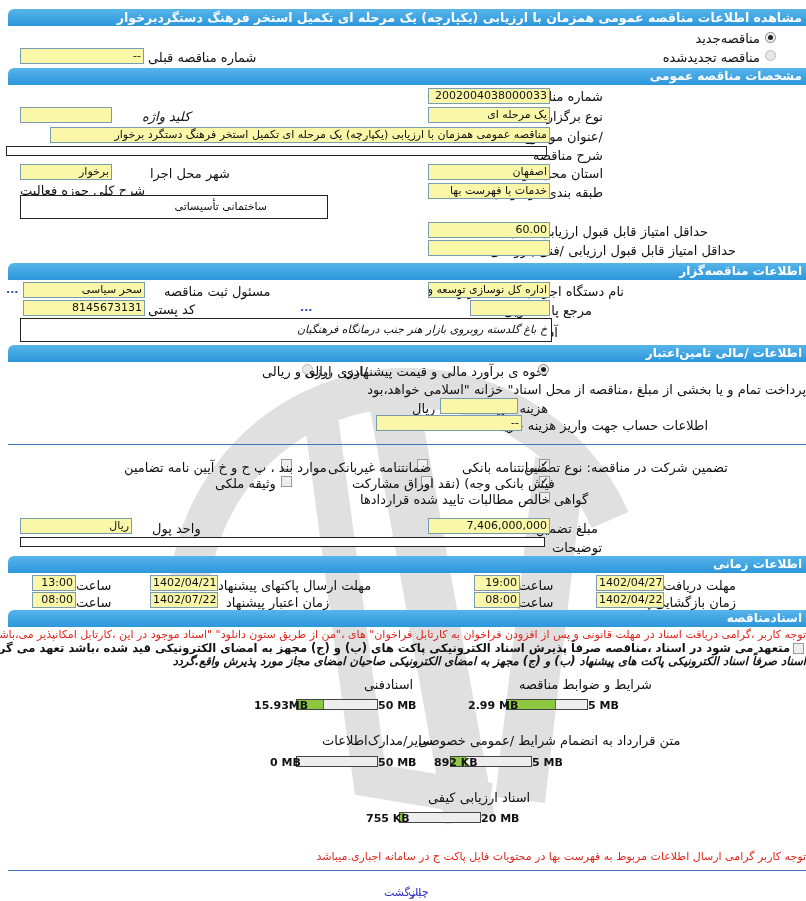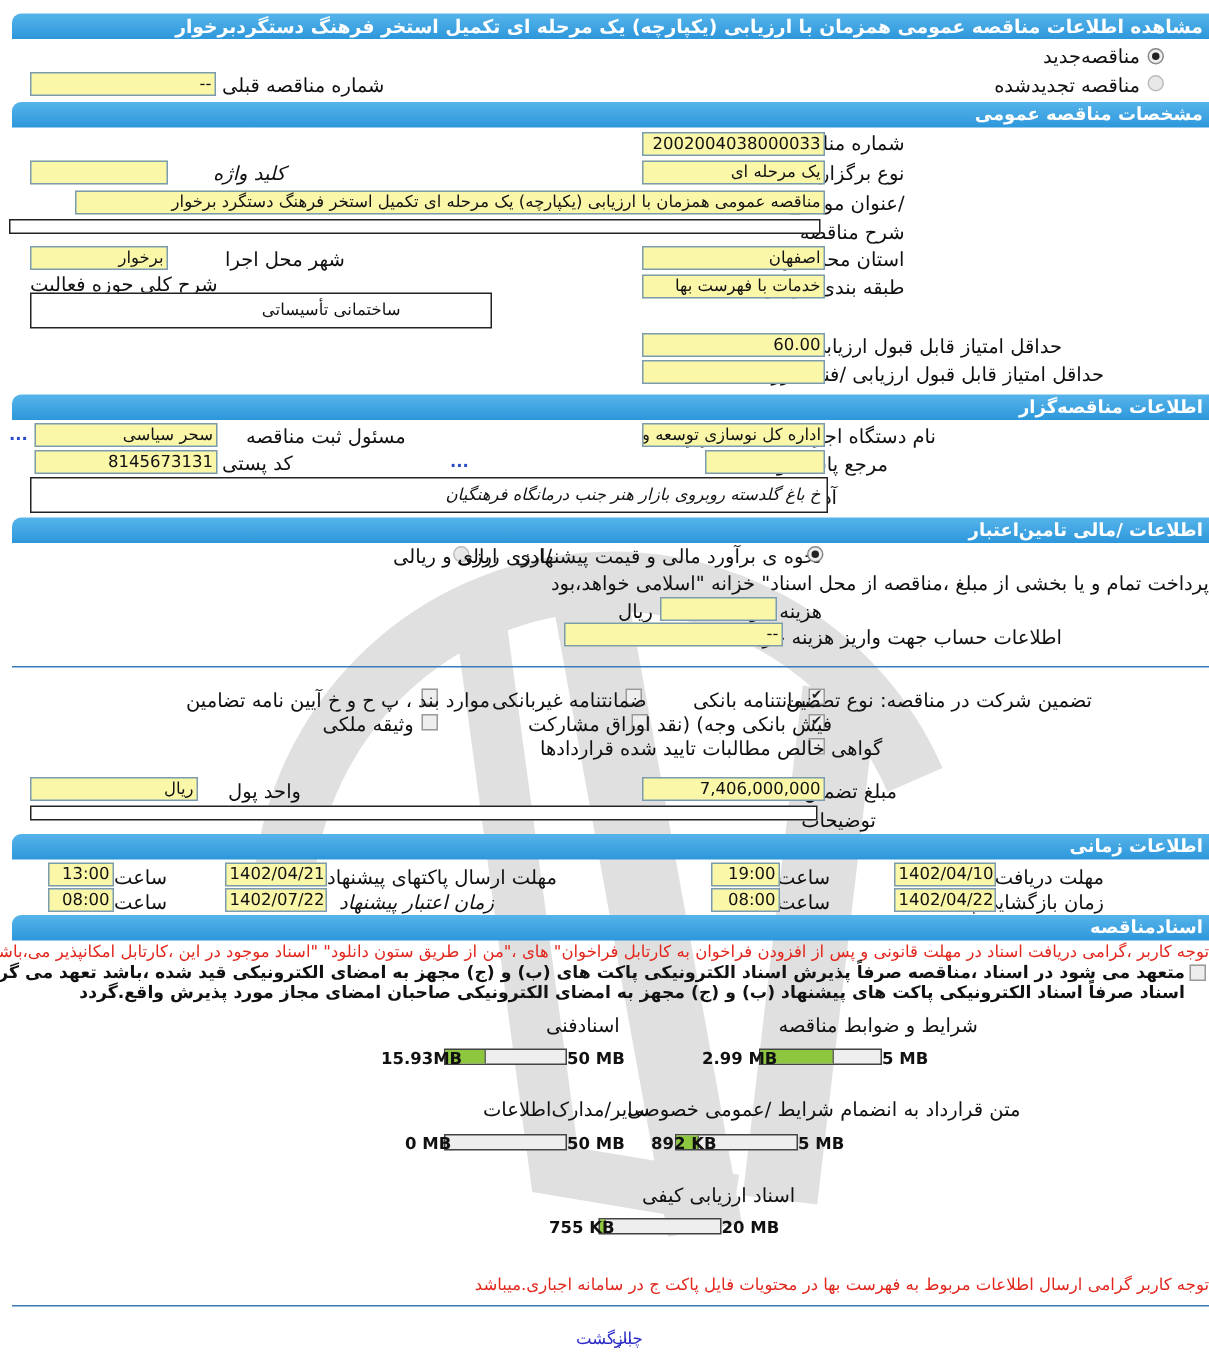--- a/index.html
+++ b/index.html
@@ -130,49 +130,49 @@
 <span class="lbl" style="left:215px;top:476px;">وثیقه ملکی</span>
 
 <span class="chk" style="left:539px;top:492px;"></span>
 <span class="lbl" style="left:360px;top:492px;">گواهی  خالص مطالبات تایید شده قراردادها</span>
 
 <span class="lbl" style="right:208px;top:521px;">مبلغ تضمین</span>
 <div class="inp ltr" style="left:428px;top:518px;width:116px;">7,406,000,000</div>
 <span class="lbl" style="left:152px;top:521px;">واحد پول</span>
 <div class="inp" style="left:20px;top:518px;width:106px;">ریال</div>
 
-<span class="lbl" style="right:222px;top:540px;text-align:center;">توضیحات</span>
+<span class="lbl" style="right:204px;top:540px;text-align:center;">توضیحات</span>
 <div class="box" style="left:20px;top:537px;width:515px;height:8px;"></div>
 
 <div class="bar" style="top:556px;"><span>اطلاعات زمانی</span></div>
 
 <span class="lbl" style="right:70px;top:578px;">مهلت  دریافت اسناد</span>
-<div class="inp ltr" style="left:596px;top:575px;width:62px;">1402/04/10</div>
+<div class="inp ltr" style="left:596px;top:575px;width:62px;">1402/04/27</div>
 <span class="lbl" style="left:518px;top:578px;">ساعت</span>
 <div class="inp ltr" style="left:474px;top:575px;width:40px;">19:00</div>
 <span class="lbl" style="left:218px;top:578px;">مهلت     ارسال  پاکتهای پیشنهاد</span>
 <div class="inp ltr" style="left:150px;top:575px;width:62px;">1402/04/21</div>
 <span class="lbl" style="left:76px;top:578px;">ساعت</span>
 <div class="inp ltr" style="left:32px;top:575px;width:38px;">13:00</div>
 
 <span class="lbl" style="right:70px;top:595px;">زمان  بازگشایی پاکت‌ها</span>
 <div class="inp ltr" style="left:596px;top:592px;width:62px;">1402/04/22</div>
 <span class="lbl" style="left:518px;top:595px;">ساعت</span>
 <div class="inp ltr" style="left:474px;top:592px;width:40px;">08:00</div>
-<span class="lbl" style="left:226px;top:595px;font-style:italic;">زمان     اعتبار پیشنهاد</span>
+<span class="lbl" style="left:226px;top:595px;">زمان     اعتبار پیشنهاد</span>
 <div class="inp ltr" style="left:150px;top:592px;width:62px;">1402/07/22</div>
 <span class="lbl" style="left:76px;top:595px;">ساعت</span>
 <div class="inp ltr" style="left:32px;top:592px;width:38px;">08:00</div>
 
 <div class="bar" style="top:610px;"><span>اسنادمناقصه</span></div>
 
 <span class="red" style="right:0px;top:628px;">توجه کاربر ،گرامی دریافت اسناد در مهلت قانونی و پس از افزودن فراخوان به کارتابل فراخوان" های ،"من از طریق ستون دانلود" "اسناد موجود در این ،کارتابل امکانپذیر می،باشد</span>
 <span class="chk" style="right:2px;top:643px;"></span>
 <span class="bold" style="right:16px;top:641px;">متعهد می شود در اسناد ،مناقصه صرفاً پذیرش اسناد الکترونیکی پاکت های (ب) و (ج) مجهز به امضای الکترونیکی قید شده ،باشد تعهد می گردد در بازگشایی وپذیرش</span>
-<span class="bold" style="right:16px;top:654px;">اسناد صرفاً اسناد الکترونیکی پاکت های پیشنهاد (ب) و (ج) مجهز به امضای الکترونیکی صاحبان امضای مجاز مورد پذیرش واقع.گردد</span>
+<span class="bold" style="right:0px;top:654px;font-style:italic;">اسناد صرفاً اسناد الکترونیکی پاکت های پیشنهاد (ب) و (ج) مجهز به امضای الکترونیکی صاحبان امضای مجاز مورد پذیرش واقع.گردد</span>
 
 <span class="lbl" style="left:519px;top:677px;">شرایط و  ضوابط مناقصه</span>
 <span class="size" style="left:588px;top:699px;">5 MB</span>
 <div class="pbar" style="left:506px;top:699px;width:80px;">
     <div class="pfill" style="width:60%;"></div>
   </div>
 <span class="size" style="left:468px;top:699px;">2.99 MB</span>
 
 <span class="lbl" style="left:364px;top:677px;">اسنادفنی</span>
 <span class="size" style="left:378px;top:699px;">50 MB</span>

